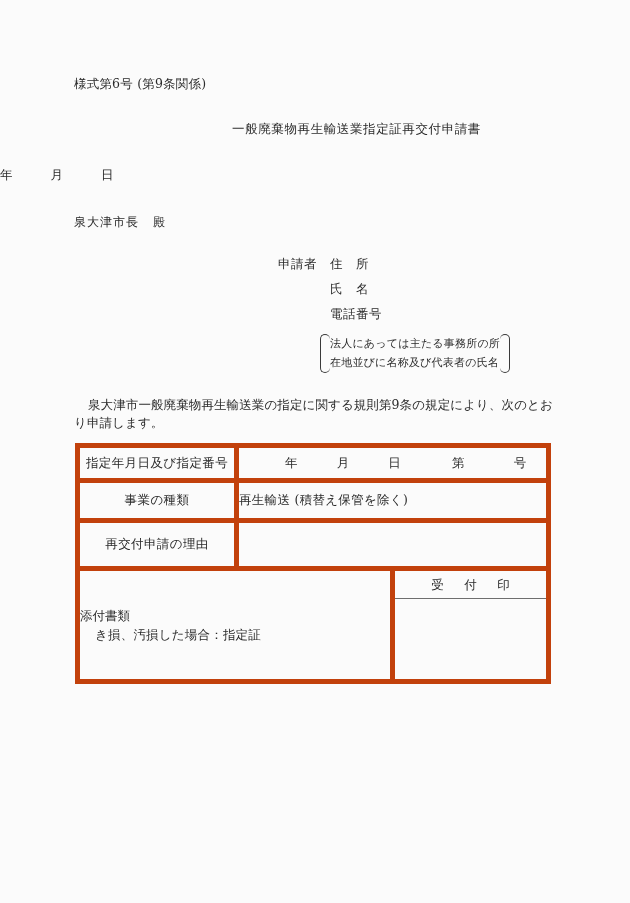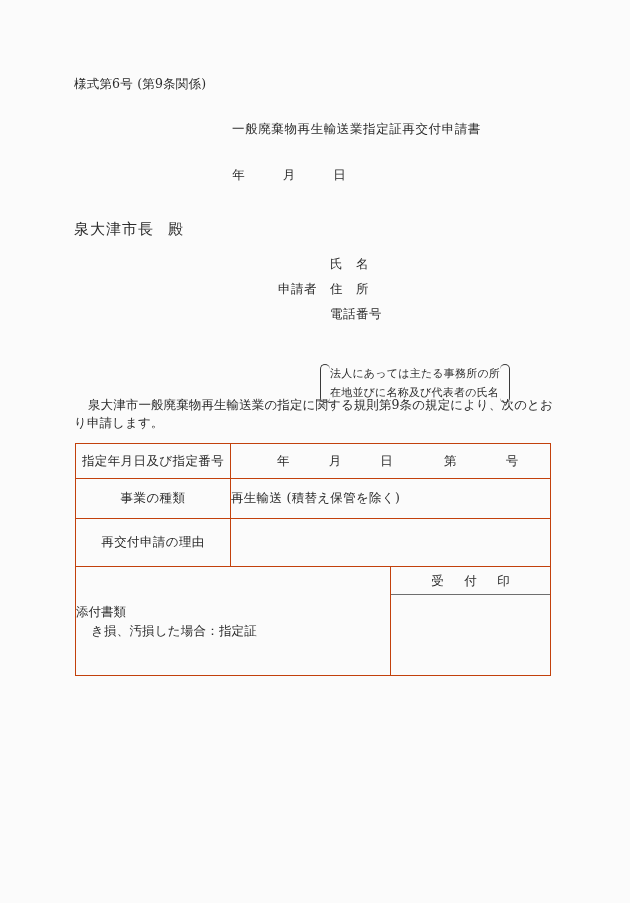--- a/index.html
+++ b/index.html
@@ -41,34 +41,34 @@
     letter-spacing: 0.6px;
     padding-left: 38px;
     white-space: nowrap;
     margin-left: 45px;
   }
   .date-line {
     position: absolute;
     left: 0;
     right: 0;
     top: 167px;
-    text-align: center;
+    text-align: left;
     padding-right: 52px;
     font-size: 12.5px;
     white-space: nowrap;
   }
   .date-line span { display: inline-block; }
   .date-line .gap-a { width: 30px; }
   .date-line .gap-b { width: 30px; }
 
   .addressee {
     position: absolute;
     left: 74px;
-    top: 220px;
-    font-size: 15px;
+    top: 214px;
+    font-size: 12px;
     letter-spacing: 1px;
     white-space: nowrap;
     font-family: Liberation Mono, monospace;
   }
   .addressee .suffix { margin-left: 14px; letter-spacing: 0; }
 
   
   .applicant {
     position: absolute;
     left: 278px;
@@ -90,21 +90,20 @@
   }
 
   
   .note {
     position: absolute;
     left: 316px;
     top: 333px;
     display: flex;
     align-items: stretch;
     font-size: 11px;
-    margin-top: 30px;
   }
   .note-brk {
     width: 9px;
     align-self: stretch;
     position: relative;
   }
   .note-brk::before {
     content: "";
     position: absolute;
     top: 1px;
@@ -146,21 +145,21 @@
   .form-table {
     position: absolute;
     left: 75px;
     top: 443px;
     width: 476px;
     border-collapse: collapse;
     table-layout: fixed;
     font-size: 12.5px;
   }
   .form-table td {
-    border: 1px solid #c2410c;
+    border: 5px solid #c2410c;
     padding: 0;
     vertical-align: middle;
   }
   .cell-label {
     text-align: center;
     letter-spacing: 0.4px;
     white-space: nowrap;
   }
   .r1 { height: 35px; }
   .r2 { height: 40px; }
@@ -221,26 +220,26 @@
     <span class="gap-b"></span>
     <span>日</span>
   </div>
 
   <div class="addressee">
     <span>泉大津市長</span><span class="suffix">殿</span>
   </div>
 
   <div class="applicant">
     <div class="applicant-row">
+      <span class="applicant-label">申請者</span>
+      <span class="applicant-field">住　所</span>
+    </div>
+    <div class="applicant-row">
       <span class="applicant-label"></span>
       <span class="applicant-field">氏　名</span>
-    </div>
-    <div class="applicant-row">
-      <span class="applicant-label">申請者</span>
-      <span class="applicant-field">住　所</span>
     </div>
     <div class="applicant-row">
       <span class="applicant-label"></span>
       <span class="applicant-field">電話番号</span>
     </div>
   </div>
 
   <div class="note">
     <span class="note-brk left"></span>
     <div class="note-lines">

